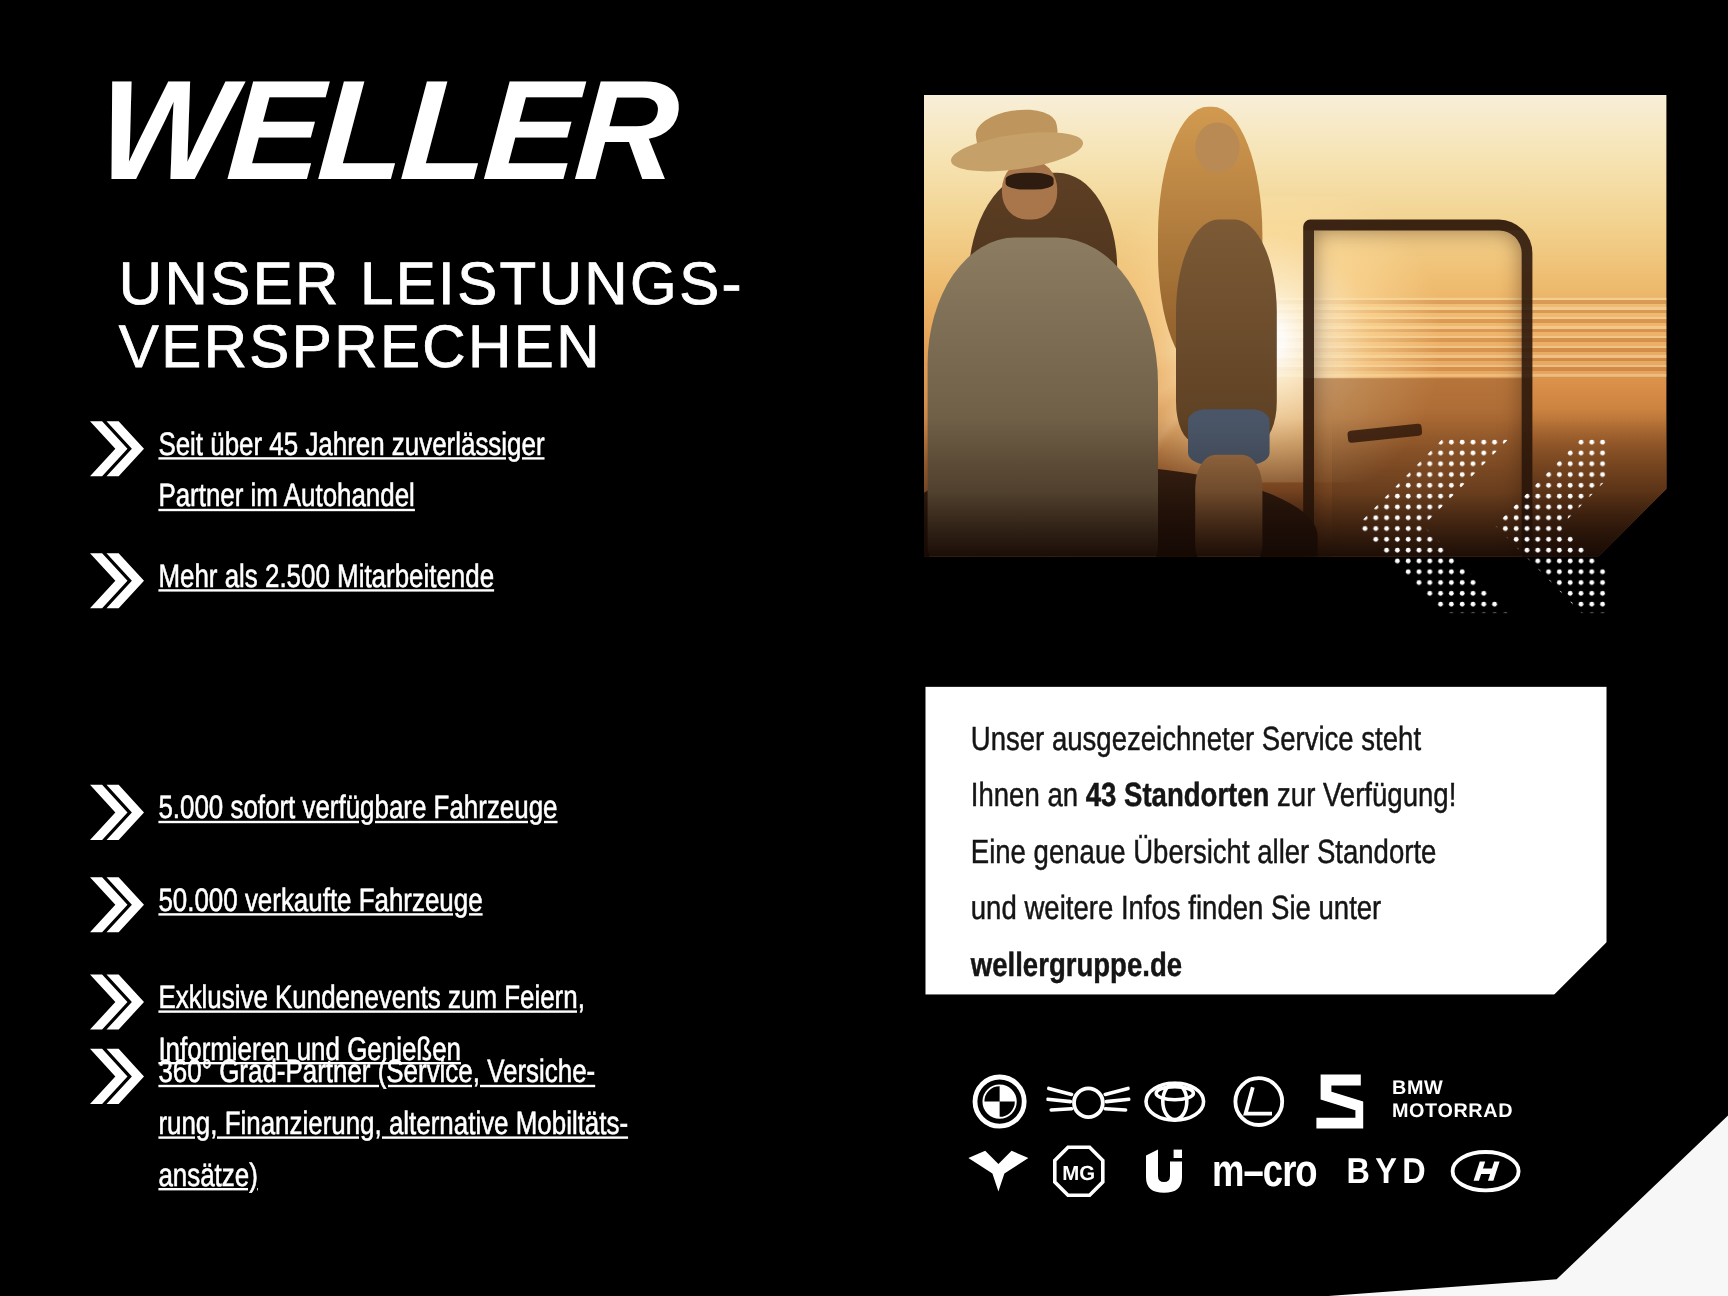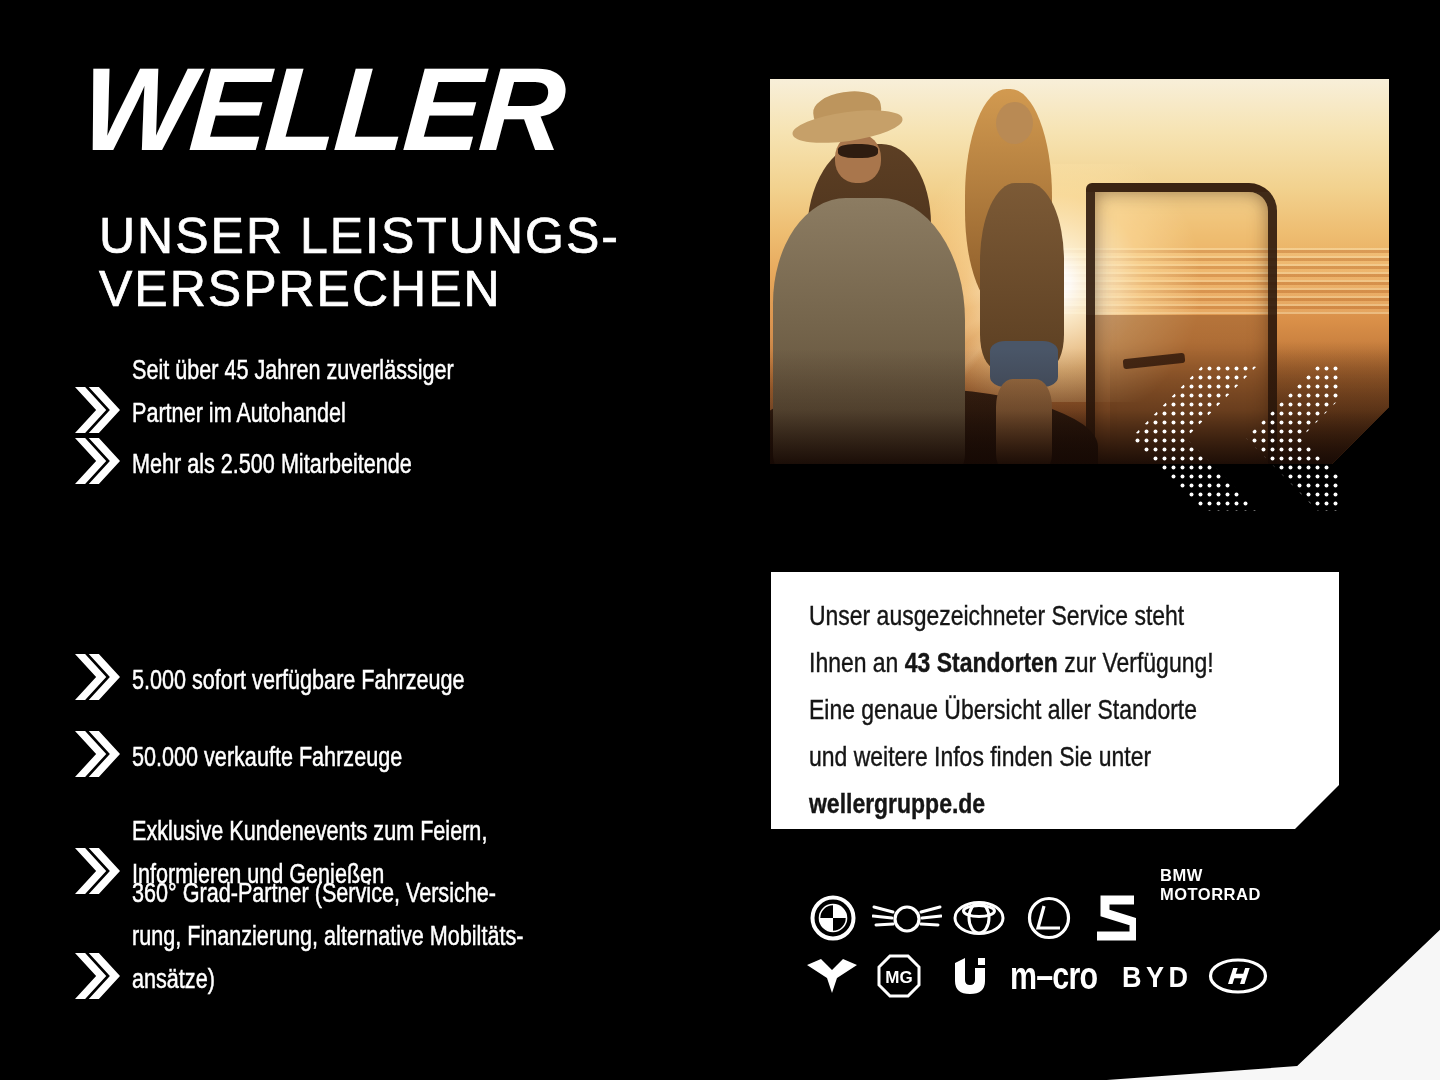--- a/index.html
+++ b/index.html
@@ -13,28 +13,28 @@
     position:absolute; left:86px; top:50px;
     font-size:118px; line-height:1; font-weight:bold; font-style:italic;
     letter-spacing:-3px; transform:skewX(-4deg); transform-origin:0 0;
     white-space:nowrap;
   }
   .promise-heading {
     position:absolute; left:99px; top:210px;
     font-size:50px; line-height:53px; letter-spacing:2px;
     white-space:pre-line; -webkit-text-stroke:0.7px #fff;
   }
-  .promise-item { position:absolute; left:75px; display:flex; align-items:flex-end; }
+  .promise-item { position:absolute; left:75px; display:flex; align-items:flex-start;text-decoration:underline; }
   .promise-item .chev { flex:0 0 auto; margin-right:12px; }
   .promise-item .txt {
     font-size:27px; line-height:43px; white-space:pre-line;
     transform:scaleX(0.80); transform-origin:0 0;
     -webkit-text-stroke:0.5px #fff; width:620px;
   }
-  .it-1{top:349px}.it-2{top:436px}.it-3{top:539px}.it-4{top:652px}
+  .it-1{top:349px}.it-2{top:459px}.it-3{top:539px}.it-4{top:652px}
   .it-5{top:729px}.it-6{top:810px}.it-7{top:872px}
 
   
   .hero {
     position:absolute; left:770px; top:79px; width:619px; height:385px;
     clip-path:polygon(0 0,100% 0,100% calc(100% - 57px),calc(100% - 57px) 100%,0 100%);
     overflow:hidden;
   }
   .hero .sky { position:absolute; inset:0;
     background:linear-gradient(180deg,#f8efd9 0%,#f6e3b2 14%,#f2d28f 28%,#eebd71 40%,#e6a65a 52%,#d98f48 63%,#c0783a 73%,#9a5a2b 84%,#6e3c1c 93%,#452310 100%);
@@ -254,21 +254,21 @@
     <svg width="44" height="44" viewBox="0 0 44 44">
       <circle cx="22" cy="22" r="19.5" fill="none" stroke="#fff" stroke-width="3.2"></circle>
       <path d="M17 10 L11 32 H33" fill="none" stroke="#fff" stroke-width="3.2"></path>
     </svg>
   </div>
   <div class="brand" style="left:1094px;top:895px">
     <svg width="42" height="46" viewBox="0 0 42 46">
       <path d="M40 5 H11 V18 L40 27 V41 H3" fill="none" stroke="#fff" stroke-width="9"></path>
     </svg>
   </div>
-  <div class="brand bmw-mot" style="left:1160px;top:866px">BMW
+  <div class="brand bmw-mot" style="left:1160px;top:898px">BMW
 MOTORRAD</div>
 
   <div class="brand" style="left:806px;top:957px">
     <svg width="52" height="38" viewBox="0 0 52 38">
       <path d="M1 8 L15 2 L26 13 L37 2 L51 8 L31 21 L26 36 L21 21 Z" fill="#fff"></path>
     </svg>
   </div>
   <div class="brand" style="left:876px;top:953px">
     <svg width="46" height="46" viewBox="0 0 46 46">
       <polygon points="14,3 32,3 43,14 43,32 32,43 14,43 3,32 3,14" fill="none" stroke="#fff" stroke-width="3"></polygon>

